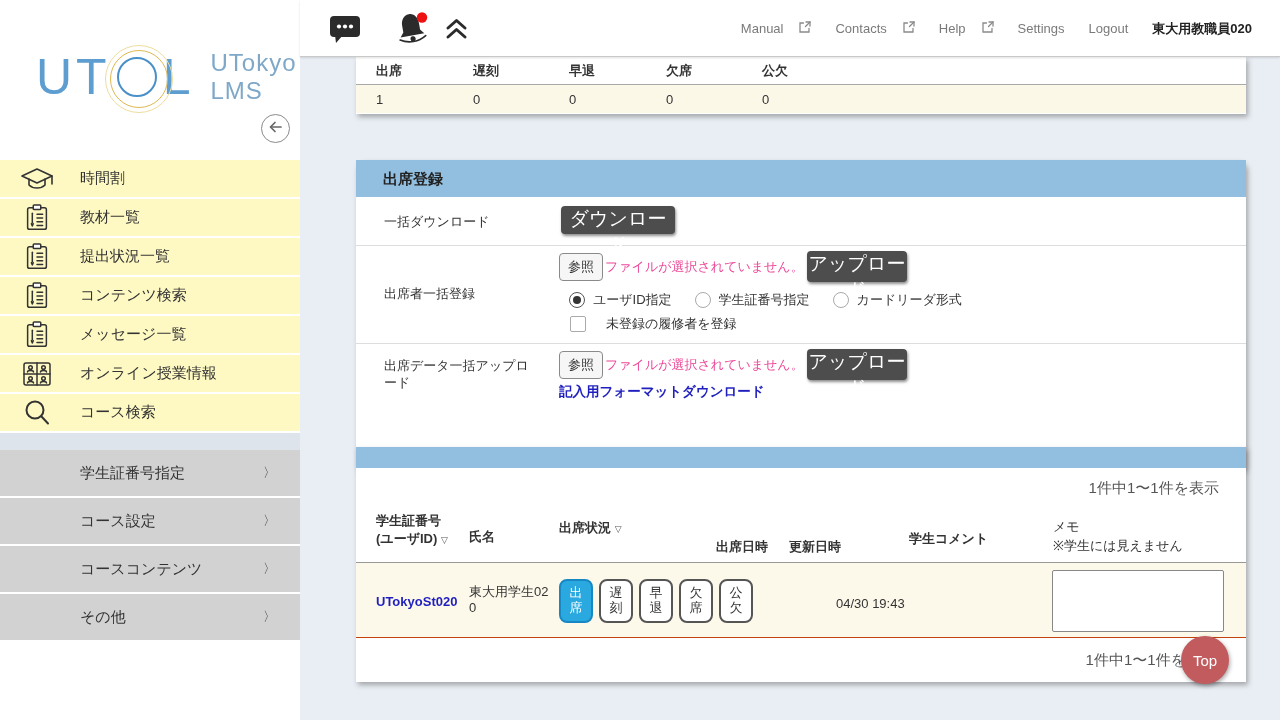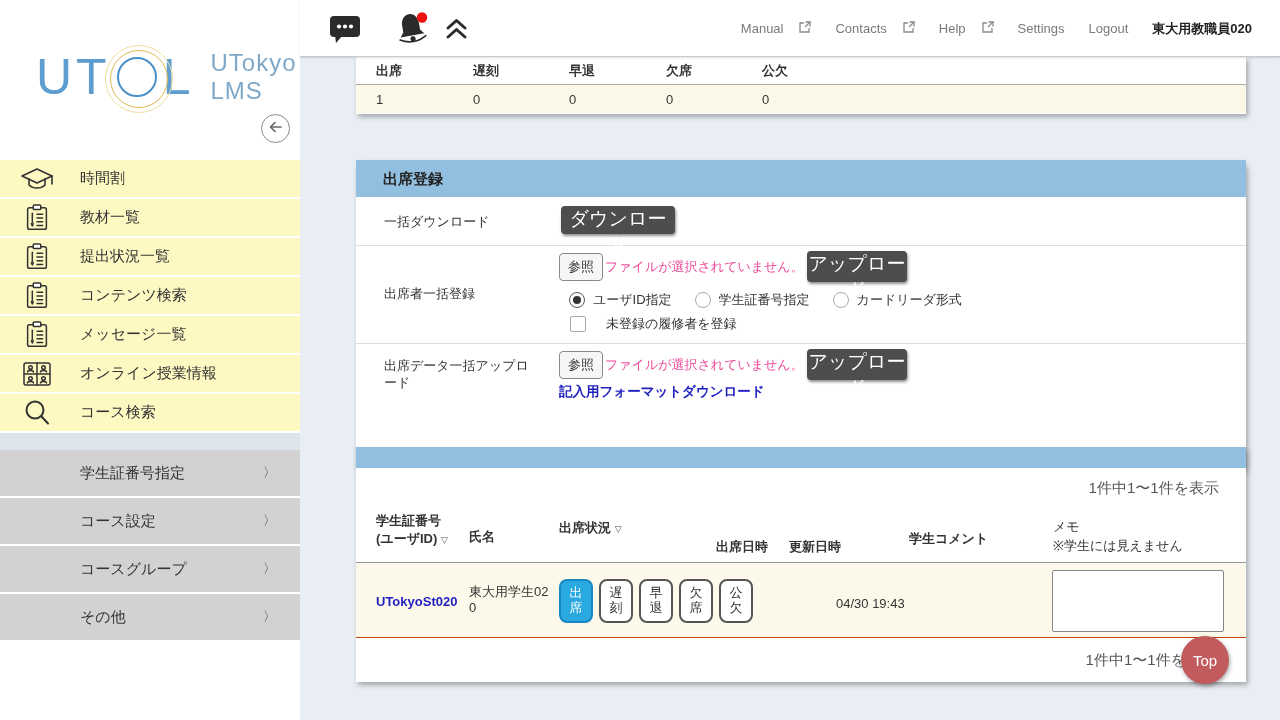--- a/index.html
+++ b/index.html
@@ -227,21 +227,21 @@
     <nav class="menu-gray">
       <div class="sb-item2">
         <span class="sb-label2">学生証番号指定</span>
         <span class="sb-chevron">〉</span>
       </div>
       <div class="sb-item2">
         <span class="sb-label2">コース設定</span>
         <span class="sb-chevron">〉</span>
       </div>
       <div class="sb-item2">
-        <span class="sb-label2">コースグループ</span>
+        <span class="sb-label2">コースコンテンツ</span>
         <span class="sb-chevron">〉</span>
       </div>
       <div class="sb-item2">
         <span class="sb-label2">その他</span>
         <span class="sb-chevron">〉</span>
       </div>
     </nav>
   </aside>
 
   <div class="main">

